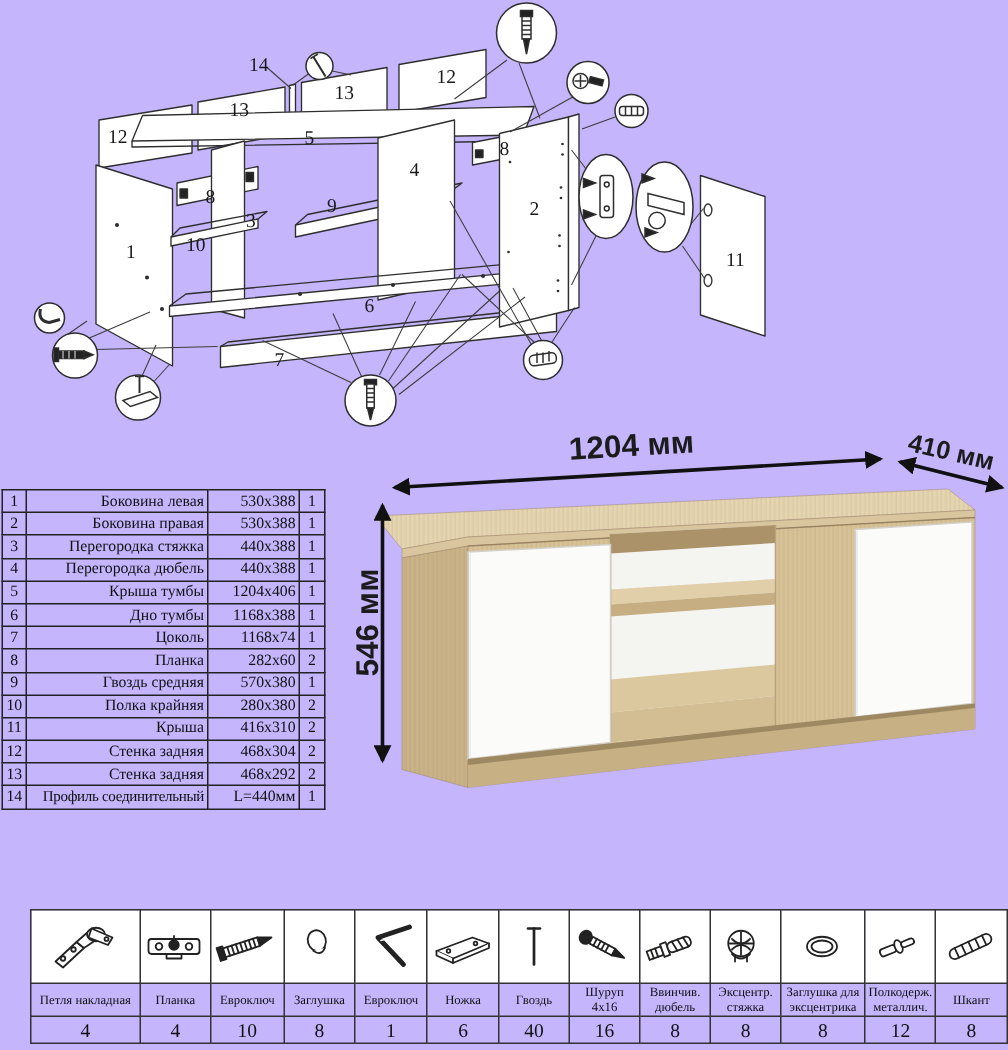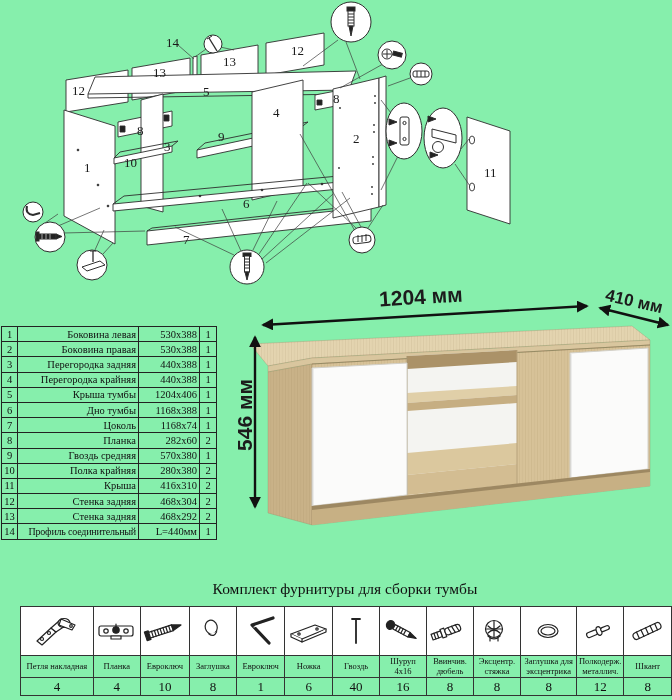--- a/index.html
+++ b/index.html
@@ -1,16 +1,16 @@
 <!DOCTYPE html>
 <html><head>
 <meta charset="utf-8">
 <style>
   html,body{margin:0;padding:0;background:#fff;}
-  #page{position:relative;width:672px;height:700px;background:#86efac;overflow:hidden;
+  #page{position:relative;width:672px;height:700px;background:#c4b5fd;overflow:hidden;
         font-family:"Liberation Serif",serif;color:#111;}
   
   #diagram{position:absolute;left:0;top:0;width:672px;height:330px;}
   #diagram svg{position:absolute;left:0;top:0;}
   .plabel{position:absolute;font:13px "Liberation Serif",serif;color:#1a1a1a;line-height:1;}
   
   #parts{position:absolute;left:1px;top:326px;width:215px;border-collapse:collapse;table-layout:fixed;}
   #parts td{border:1px solid #222;font:10.5px "Liberation Serif",serif;padding:0 2px;height:14.2px;
             white-space:nowrap;overflow:hidden;color:#111;}
   #parts .c-num{width:15px;text-align:center;padding:0;}
@@ -277,27 +277,27 @@
           <td class="c-qty">1</td>
         </tr>
         <tr>
           <td class="c-num">2</td>
           <td class="c-name">Боковина правая</td>
           <td class="c-size">530x388</td>
           <td class="c-qty">1</td>
         </tr>
         <tr>
           <td class="c-num">3</td>
-          <td class="c-name">Перегородка задняя</td>
+          <td class="c-name">Перегородка стяжка</td>
           <td class="c-size">440x388</td>
           <td class="c-qty">1</td>
         </tr>
         <tr>
           <td class="c-num">4</td>
-          <td class="c-name">Перегородка крайняя</td>
+          <td class="c-name">Перегородка дюбель</td>
           <td class="c-size">440x388</td>
           <td class="c-qty">1</td>
         </tr>
         <tr>
           <td class="c-num">5</td>
           <td class="c-name">Крыша тумбы</td>
           <td class="c-size">1204x406</td>
           <td class="c-qty">1</td>
         </tr>
         <tr>
@@ -409,21 +409,20 @@
       <line x1="370" y1="28" x2="438" y2="45" marker-start="url(#ah)" marker-end="url(#ah)"></line>
       <line x1="25" y1="57" x2="25" y2="227" marker-start="url(#ah)" marker-end="url(#ah)"></line>
     </g>
     <g font-family="Liberation Sans, sans-serif" font-weight="bold" fill="#1c1c1c" text-anchor="middle">
       <text x="191" y="24" font-size="21" transform="rotate(-3.4 191 18)">1204 мм</text>
       <text x="404" y="27" font-size="17" transform="rotate(13 404 22)">410 мм</text>
       <text x="15" y="142" font-size="21" transform="rotate(-90 15 135)">546 мм</text>
     </g>
   </svg>
 
-  <div id="hw-title">Комплект фурнитуры для сборки тумбы</div>
   <table id="hardware">
     <colgroup>
         <col style="width: 84px;">
         <col style="width: 38px;">
         <col style="width: 50px;">
         <col style="width: 45px;">
         <col style="width: 49px;">
         <col style="width: 48px;">
         <col style="width: 40px;">
         <col style="width: 33px;">

